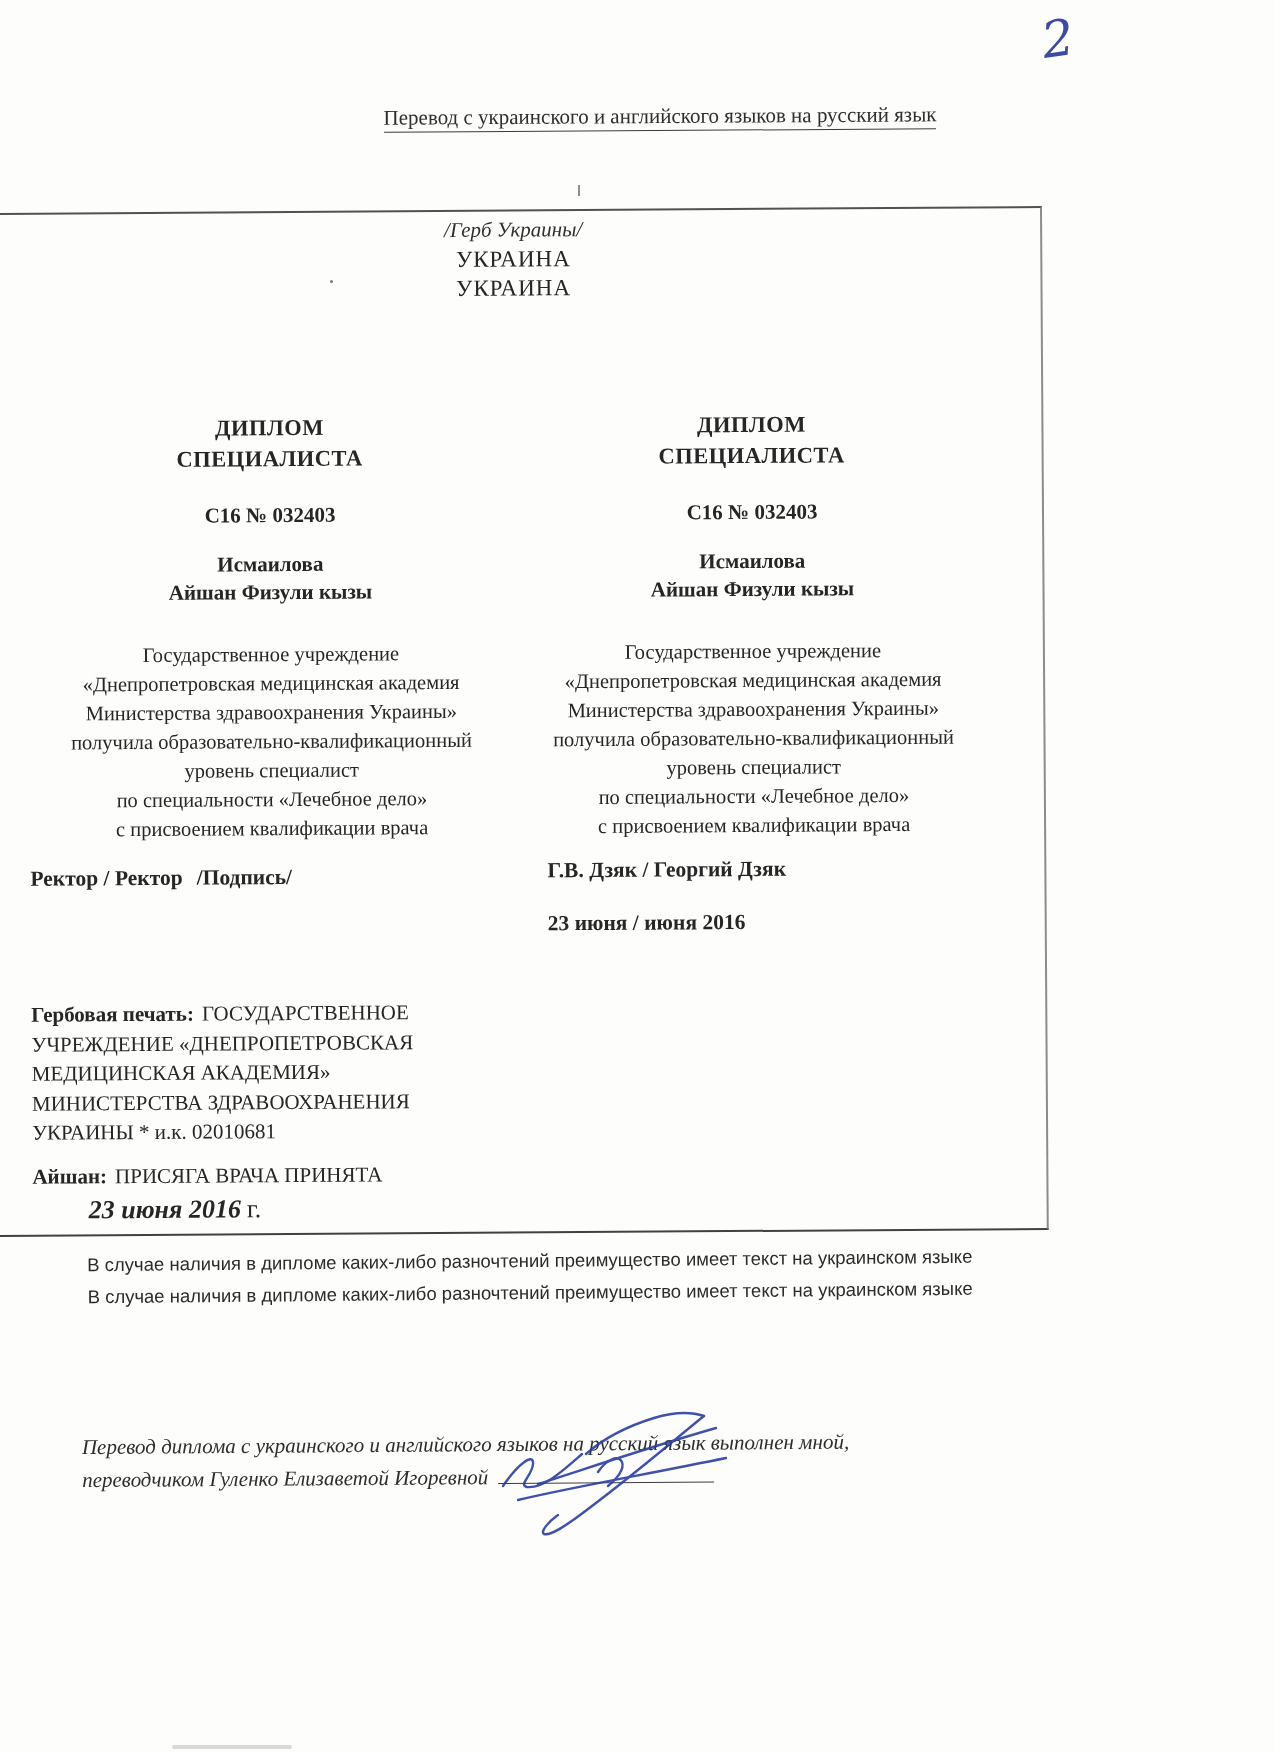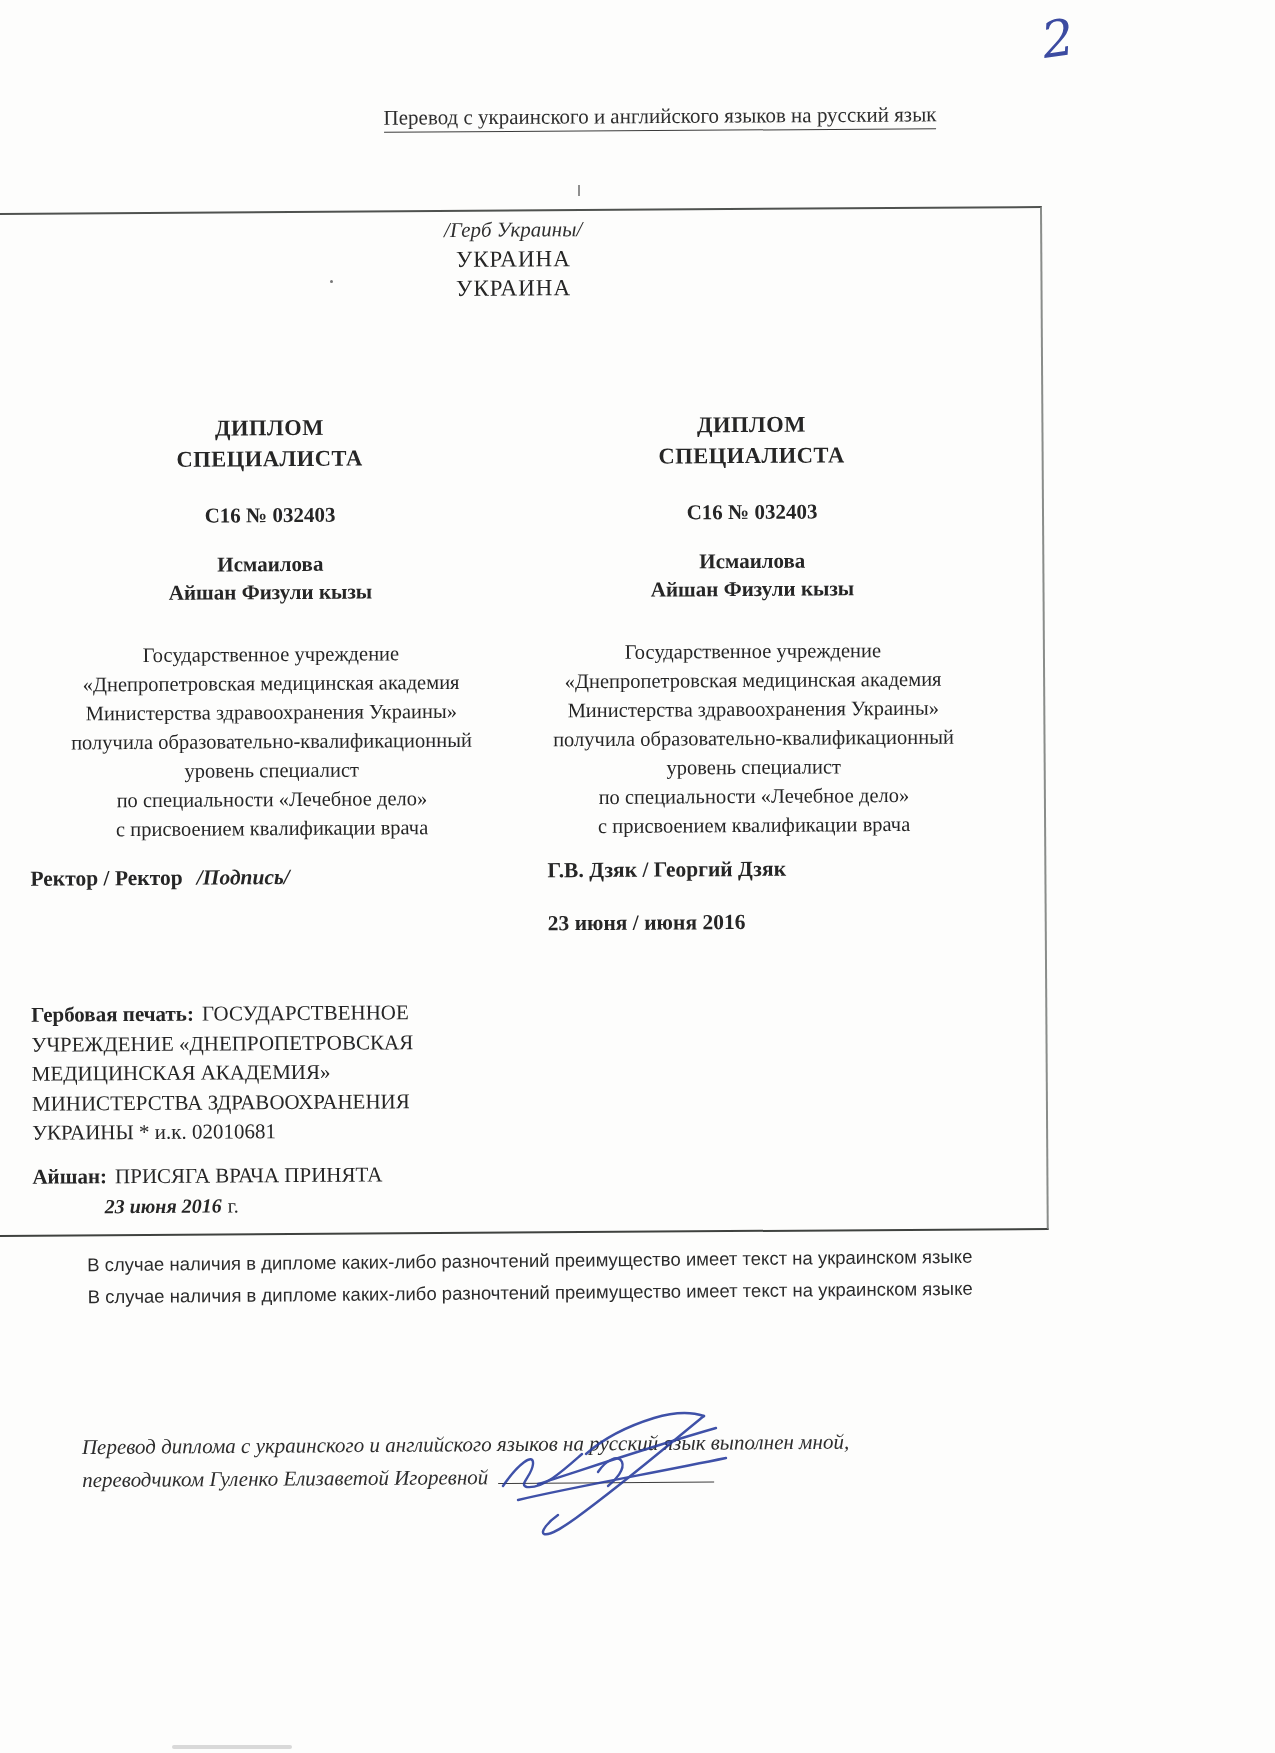--- a/index.html
+++ b/index.html
@@ -54,42 +54,42 @@
   .col-left{left:47px;}
   .col-right{left:534px;width:460px;}
   .doc-type{font-weight:bold;font-size:22.5px;line-height:31px;letter-spacing:0.5px;}
   .serial{font-weight:bold;margin-top:27px;line-height:28px;}
   .holder{font-weight:bold;margin-top:21px;line-height:28px;}
   .award{margin-top:34px;line-height:29px;font-size:20.5px;}
   .rector-line{
     position:absolute;left:40px;top:652px;
     font-size:21.5px;font-weight:bold;white-space:nowrap;
   }
-  .rector-note{font-style:italic;margin-left:14px;}
+  .rector-note{margin-left:14px;}
   .rector-name{
     position:absolute;left:557px;top:647px;
     font-size:21.5px;font-weight:bold;white-space:nowrap;
   }
   .issue-date{
     position:absolute;left:557px;top:700px;
     font-size:21.5px;font-weight:bold;white-space:nowrap;
   }
   .seal{
     position:absolute;left:40px;top:786px;width:440px;
     font-size:21px;line-height:29.5px;text-align:left;
   }
   .seal .lbl{font-weight:bold;}
   .stamp{
     position:absolute;left:40px;top:950px;
     font-size:21px;white-space:nowrap;
   }
   .stamp .lbl{font-weight:bold;}
   .stamp-date{
-    position:absolute;left:112px;top:981px;
-    font-size:20px;white-space:nowrap;
+    position:absolute;left:96px;top:981px;
+    font-size:26px;white-space:nowrap;
   }
   .stamp-date .d{font-weight:bold;font-style:italic;}
   .stamp-date .sfx{margin-left:6px;}
   .sp{margin-left:8px;}
   
   .disclaimer{
     position:absolute;left:58px;top:1245px;width:944px;
     text-align:center;
     font-family:"Liberation Sans", sans-serif;
     font-size:18.5px;line-height:32px;color:#2b2b2b;

